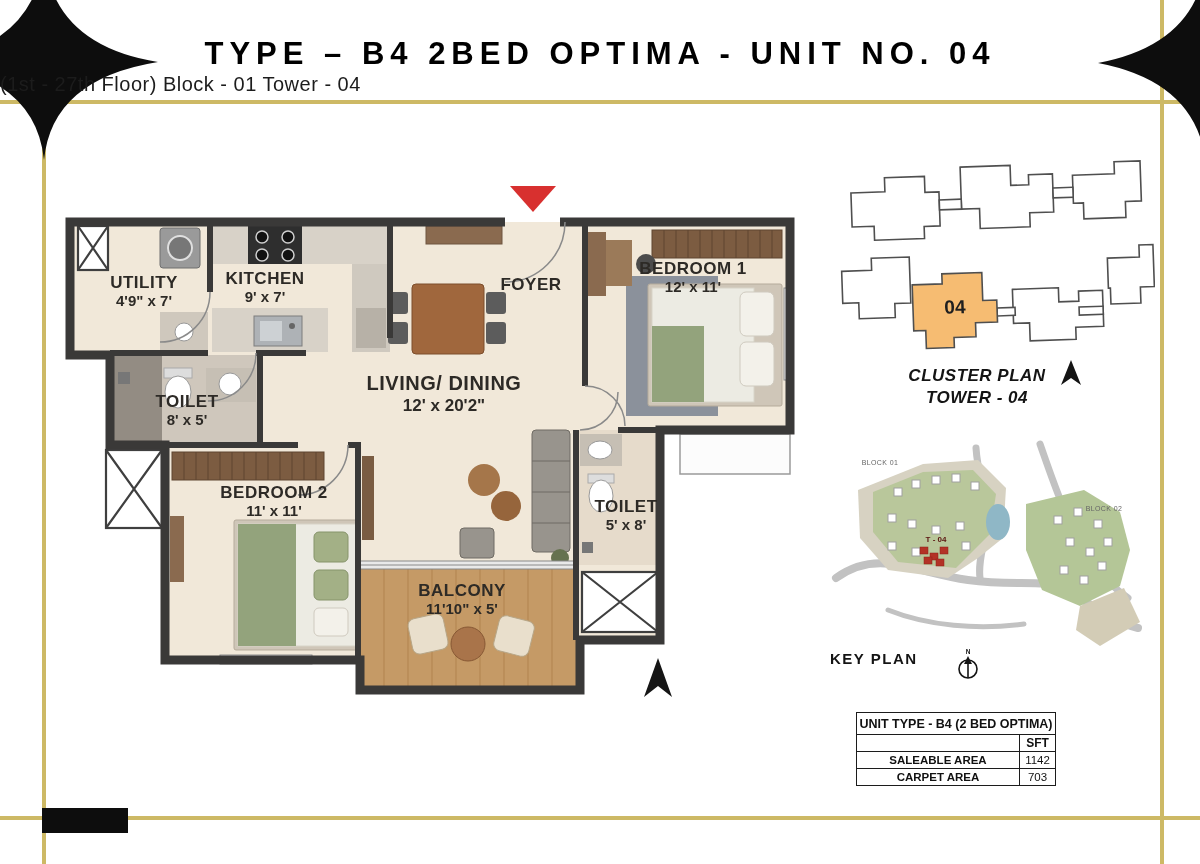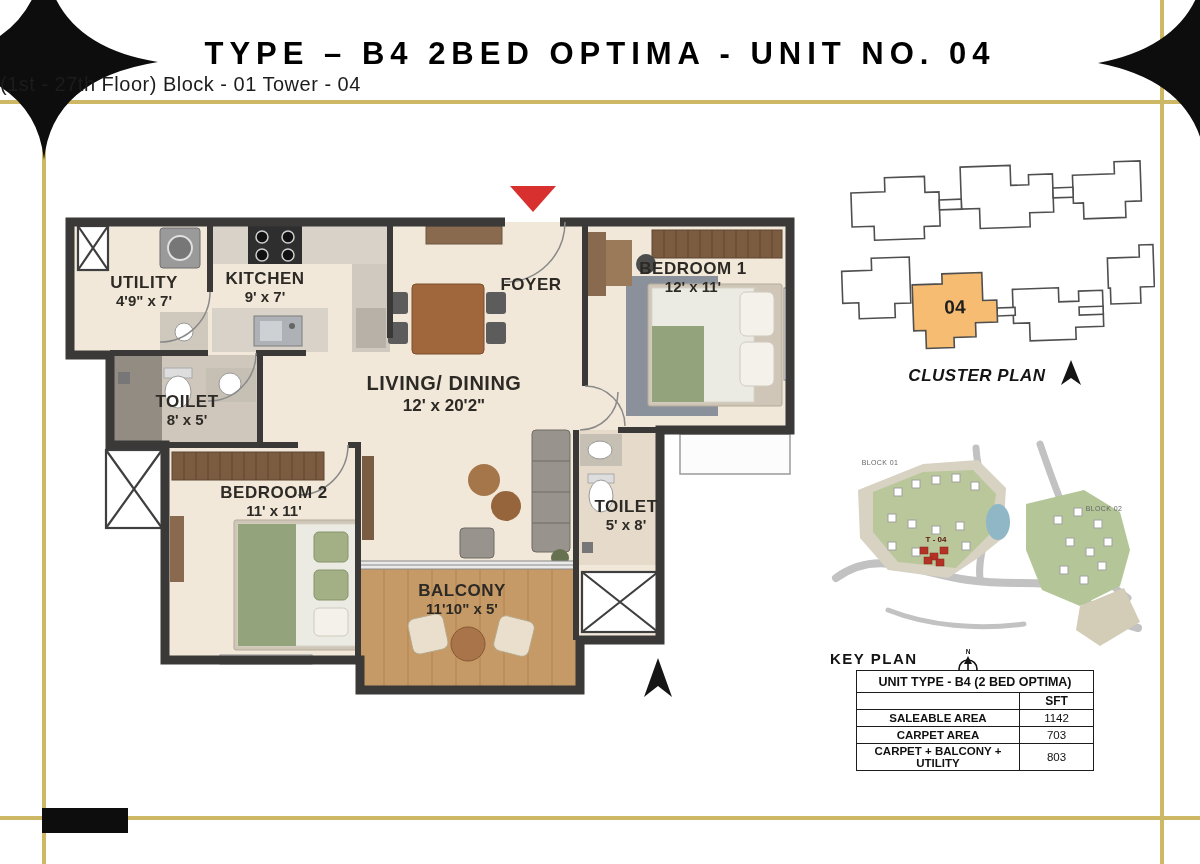--- a/index.html
+++ b/index.html
@@ -26,21 +26,21 @@
   .keyplan-title{position:absolute;font-weight:bold;color:#141414;
       font-size:15px;letter-spacing:1.5px;}
   .kp-label{font-family:"Liberation Sans",sans-serif;font-size:7px;fill:#666;
       text-anchor:middle;letter-spacing:.4px;}
   .kp-tower{font-family:"Liberation Sans",sans-serif;font-size:8px;font-weight:bold;
       fill:#5a1410;text-anchor:middle;}
   .cl-num{font-family:"Liberation Sans",sans-serif;font-size:19px;font-weight:bold;
       fill:#1f1f1f;text-anchor:middle;}
   .compass-n{font-family:"Liberation Sans",sans-serif;font-size:6.5px;font-weight:bold;
       fill:#141414;text-anchor:middle;}
-  .area-table{position:absolute;left:856px;top:670px;width:238px;
+  .area-table{position:absolute;left:856px;top:712px;width:200px;
       border-collapse:collapse;background:#fff;}
   .area-table td{border:1.6px solid #1c1c1c;text-align:center;color:#111;
       padding:1px 2px;}
   .area-table .th{font-size:12.5px;font-weight:bold;height:19px;}
   .area-table .col{font-size:12px;font-weight:bold;height:14px;}
   .area-table .lbl{font-size:11.5px;font-weight:700;height:14px;}
   .area-table .val{font-size:11.5px;height:14px;}
   .c1{width:158px;}
 </style>
 </head>
@@ -235,20 +235,21 @@
       <path d="M176,140 L222,140 L222,154 L242,154 L242,144 L266,144 L266,180 L238,180 L238,192 L192,192 L192,174 L176,174 Z"></path>
       <path d="M272,112 L304,112 L304,100 L318,100 L318,142 L304,142 L304,158 L274,158 L274,142 L272,142 Z"></path>
       <rect x="84" y="160" width="16" height="8"></rect>
       <rect x="160" y="158" width="18" height="8"></rect>
       <rect x="242" y="160" width="24" height="8"></rect>
       <path d="M76,132 L106,132 L106,122 L146,122 L146,150 L160,150 L160,172 L138,172 L138,186 L116,186 L116,196 L88,196 L88,178 L76,178 Z" style="fill:var(--highlight,#f6bc72)"></path>
       <text class="cl-num" x="118" y="162" stroke="none">04</text>
     </g>
   </svg>
   <div class="cluster-cap" style="left:867px;top:366px">CLUSTER PLAN</div>
+  <div class="cluster-cap" style="left:867px;top:388px">TOWER - 04</div>
   <svg style="position:absolute;left:1058px;top:358px" width="26" height="30" viewBox="0 0 26 30">
     <polygon points="13,2 23,27 13,20 3,27" fill="#141414"></polygon>
   </svg>
 
   <svg style="position:absolute;left:828px;top:430px" width="330" height="235" viewBox="0 0 330 235">
     <g stroke="#c2c2c2" fill="none" stroke-linecap="round">
       <path stroke-width="8" d="M8,148 C50,118 85,142 140,150 C190,157 215,148 238,160 C262,172 282,192 310,198"></path>
       <path stroke-width="7" d="M148,18 C150,50 162,72 158,100 C155,120 150,132 152,148"></path>
       <path stroke-width="7" d="M212,14 C224,48 238,92 262,128 C274,146 288,160 300,168"></path>
       <path stroke-width="5" d="M60,180 C100,196 150,200 196,194"></path>
@@ -310,20 +311,16 @@
       <td class="col">SFT</td>
     </tr>
     <tr>
       <td class="lbl c1">SALEABLE AREA</td>
       <td class="val">1142</td>
     </tr>
     <tr>
       <td class="lbl c1">CARPET AREA</td>
       <td class="val">703</td>
     </tr>
-    <tr>
-      <td class="lbl c1">CARPET + BALCONY + UTILITY</td>
-      <td class="val">803</td>
-    </tr>
   </tbody>
     </table>
 
 </div>
 
 </body></html>

